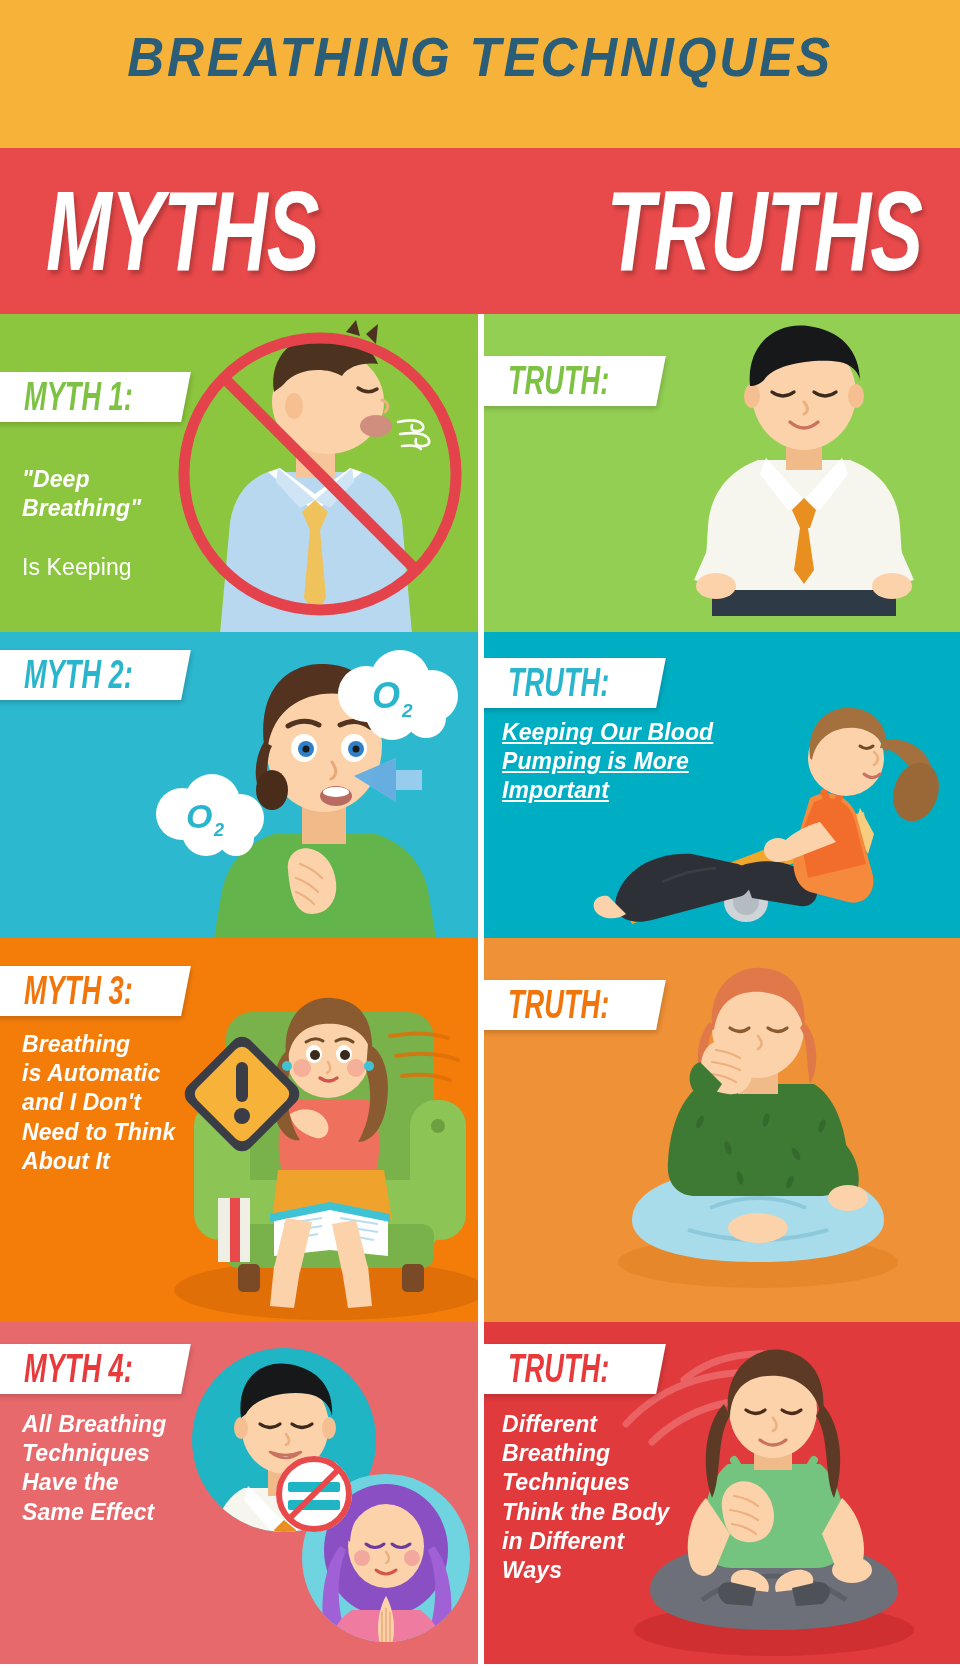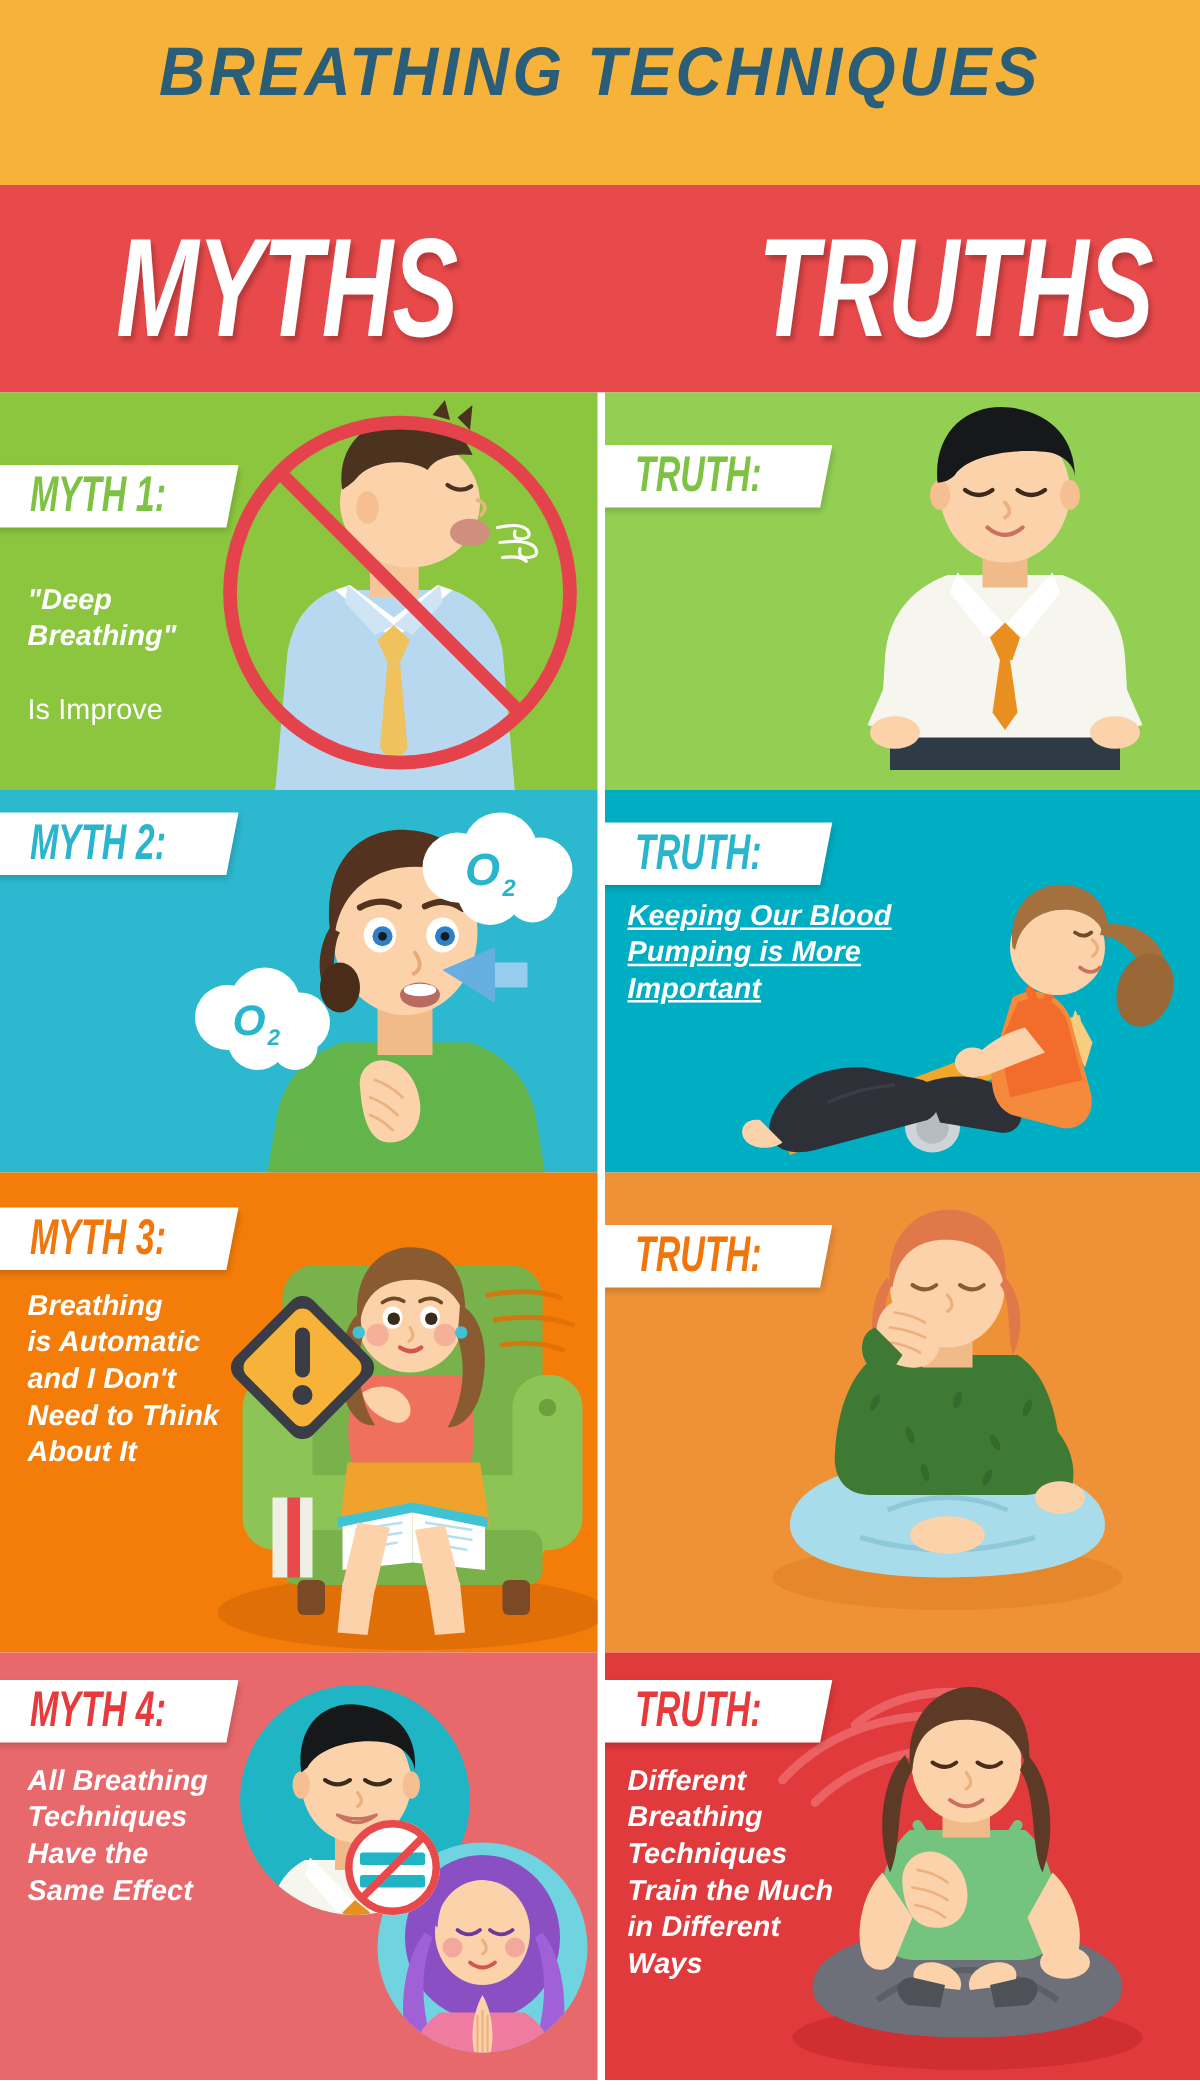--- a/index.html
+++ b/index.html
@@ -30,21 +30,21 @@
     font-family:"Liberation Sans", sans-serif;
     transform:scaleX(0.93);
     white-space:nowrap;
   }
   .vs-band {
     position:absolute; left:0; top:148px; width:960px; height:166px;
     background:#e8494a;
   }
   .vs-band-inner {
     position:absolute; left:0; top:0; width:960px; height:166px;
-    display:flex; align-items:center; justify-content:space-between;padding-left:47px;
+    display:flex; align-items:center; justify-content:space-between;
   }
   .myths-word, .truths-word {
     font-size:92px; font-weight:bold; font-style:italic;
     color:#ffffff; letter-spacing:-1px;
     line-height:1;
     transform:scaleX(0.86) scaleY(1.22);
     text-shadow:3px 3px 4px rgba(0,0,0,0.22);
     white-space:nowrap;
   }
   .myths-word { margin-left:46px; transform-origin:left center; }
@@ -190,21 +190,21 @@
           <line x1="74" y1="56" x2="266" y2="248" stroke="#e5434b" stroke-width="11"></line>
         </svg>
       </div>
 
       <div class="label-tag" style="top:58px;">
         <span class="label-text c-green">MYTH 1:</span>
       </div>
 
       <div class="body-text" style="left:22px; top:122px; width:180px;">
         <span>"Deep Breathing"</span><br>
-        <span class="reg">Is Improve</span>
+        <span class="reg">Is Keeping</span>
       </div>
     </div>
 
     <div class="cell-gap"></div>
 
     <div class="cell cell-right bg-green-r">
 
       <div class="art" style="left:170px; top:10px;">
         <svg width="300" height="310" viewBox="0 0 300 310">
 
@@ -683,20 +683,20 @@
         </svg>
       </div>
 
       <div class="label-tag right-side" style="top:22px;">
         <span class="label-text c-red">TRUTH:</span>
       </div>
 
       <div class="body-text" style="left:18px; top:88px; width:200px;">Different
 Breathing
 Techniques
-Train the Much
+Think the Body
 in Different
 Ways</div>
     </div>
   </div>
 
   <div class="bottom-edge"></div>
 </div>
 
 </body></html>

